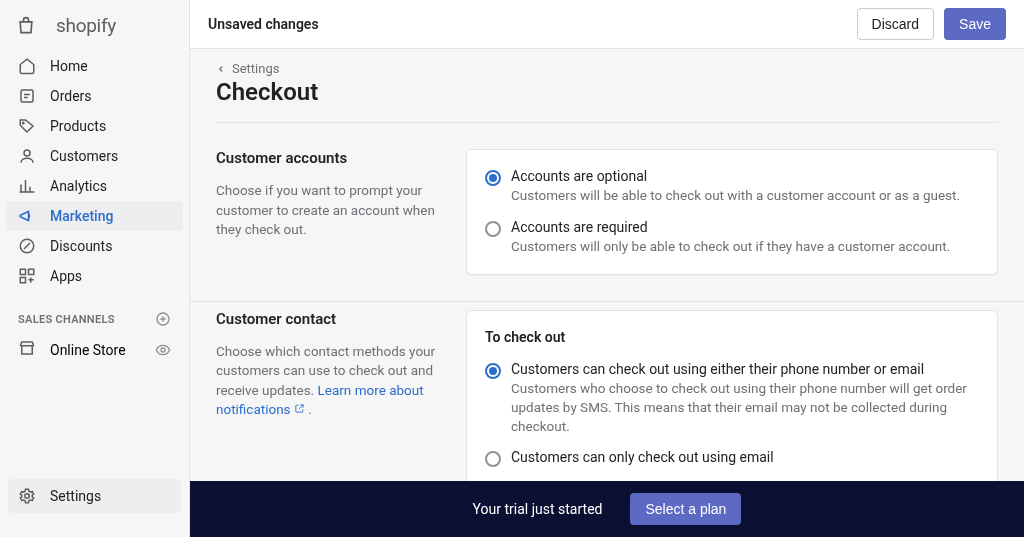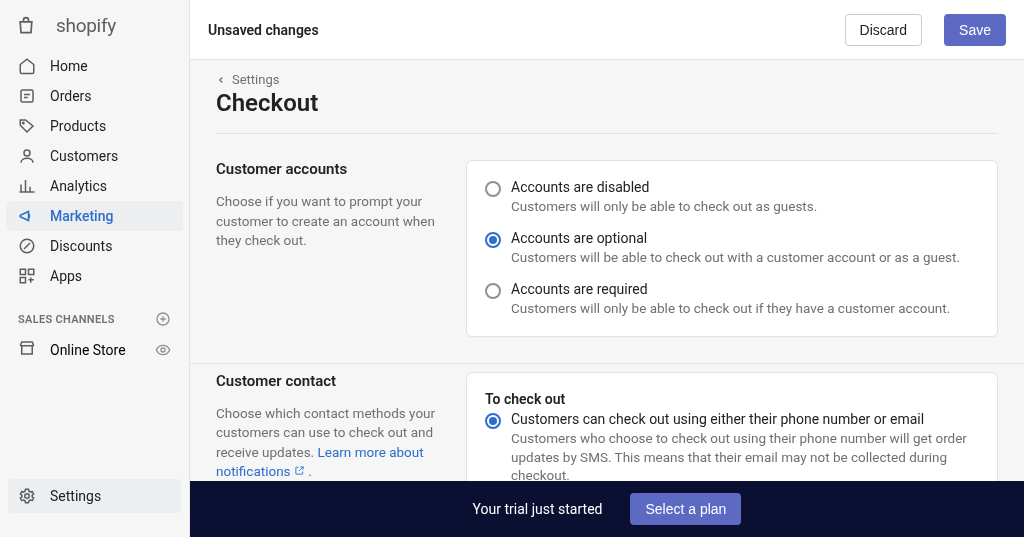--- a/index.html
+++ b/index.html
@@ -15,41 +15,41 @@
   .nav-item .ico{width:18px;height:18px;display:flex;align-items:center;justify-content:center;color:#5c5f62;}
   .nav-item.active .ico{color:#2c6ecb;}
   .channels-hdr{display:flex;align-items:center;justify-content:space-between;padding:14px 18px 6px 18px;font-size:11px;color:#6d7175;font-weight:600;letter-spacing:.3px;}
   .channels-hdr .ico{color:#8c9196;width:16px;height:16px;}
   .channel-row{display:flex;align-items:center;gap:14px;padding:6px 18px;font-size:14px;color:#000000;cursor:pointer;}
   .channel-row .tail{margin-left:auto;color:#8c9196;width:16px;height:16px;}
   .settings-row{position:absolute;bottom:24px;left:8px;right:8px;display:flex;align-items:center;gap:14px;padding:8px 10px;background:#edeeef;border-radius:4px;font-size:14px;cursor:pointer;}
   .settings-row .ico{width:18px;height:18px;color:#5c5f62;}
 
   .main{flex:1;display:flex;flex-direction:column;position:relative;background:#fff;}
-  .topbar{height:60px;border-bottom:1px solid #e1e3e5;display:flex;align-items:center;padding:0 18px;gap:22px;background:#fff;}
+  .topbar{height:49px;border-bottom:1px solid #e1e3e5;display:flex;align-items:center;padding:0 18px;gap:10px;background:#fff;}
   .topbar-title{font-size:14px;font-weight:600;color:#202223;}
   .topbar-spacer{flex:1;}
   .btn{border-radius:4px;font-size:14px;padding:7px 14px;cursor:pointer;border:1px solid transparent;}
   .btn-secondary{background:#fff;border:1px solid #c9cccf;color:#202223;margin-left:16px;}
   .btn-primary{background:#5c6ac4;color:#fff;}
   
   .content{flex:1;overflow:auto;background:#f6f6f7;}
   .content-inner{padding:12px 0 90px 0;}
   .bc{display:flex;align-items:center;gap:6px;padding:0 26px;font-size:13px;color:#6d7175;cursor:pointer;}
   .bc svg{width:10px;height:10px;}
   .page-title{font-size:24px;font-weight:600;padding:2px 26px 16px 26px;}
   .divider{height:1px;background:#e1e3e5;margin:0 26px 26px 26px;}
   .section{display:flex;padding:0 26px 26px 26px;border-bottom:1px solid #e1e3e5;margin-bottom:8px;}
   .section.last{border-bottom:none;margin-bottom:0;}
   .sec-left{width:250px;padding-right:20px;}
   .sec-left h3{font-size:15px;font-weight:600;margin-bottom:14px;}
   .sec-left p{font-size:13.5px;color:#6d7175;line-height:1.45;}
   .sec-left a{color:#2c6ecb;text-decoration:none;}
   .panel{flex:1;background:#fff;border:1px solid #e1e3e5;border-radius:6px;padding:18px 18px;box-shadow:0 1px 0 rgba(0,0,0,.03);}
-  .panel-hdr{font-size:14px;font-weight:600;margin-bottom:4px;}
+  .panel-hdr{font-size:14px;font-weight:600;margin-bottom:16px;}
   .radio-row{display:flex;align-items:flex-start;gap:10px;margin-bottom:14px;}
   .radio-row:last-child{margin-bottom:0;}
   .radio{width:16px;height:16px;border:2px solid #8c9196;border-radius:50%;margin-top:2px;flex:0 0 16px;position:relative;cursor:pointer;}
   .radio.sel{border-color:#2c6ecb;}
   .radio.sel::after{content:"";position:absolute;inset:2px;border-radius:50%;background:#2c6ecb;}
   .r-label{font-size:14px;}
   .r-desc{font-size:13.5px;color:#6d7175;margin-top:2px;line-height:1.4;}
   
   .trialbar{position:absolute;left:0;right:0;bottom:0;height:56px;background:#0b1033;color:#fff;display:flex;align-items:center;justify-content:center;gap:28px;font-size:14px;}
   .trialbar .btn-primary{background:#5c6ac4;}
@@ -187,27 +187,20 @@
         <h1 class="page-title">Checkout</h1>
         <div class="divider"></div>
 
         <div class="section">
           <div class="sec-left">
             <h3>Customer accounts</h3>
             <p>Choose if you want to prompt your customer to create an account when they check out.</p>
           </div>
           <div class="panel">
             <div class="radio-row">
-              <span class="radio"></span>
-              <div>
-                <div class="r-label">Accounts are disabled</div>
-                <div class="r-desc">Customers will only be able to check out as guests.</div>
-              </div>
-            </div>
-            <div class="radio-row">
               <span class="radio sel"></span>
               <div>
                 <div class="r-label">Accounts are optional</div>
                 <div class="r-desc">Customers will be able to check out with a customer account or as a guest.</div>
               </div>
             </div>
             <div class="radio-row">
               <span class="radio"></span>
               <div>
                 <div class="r-label">Accounts are required</div>

